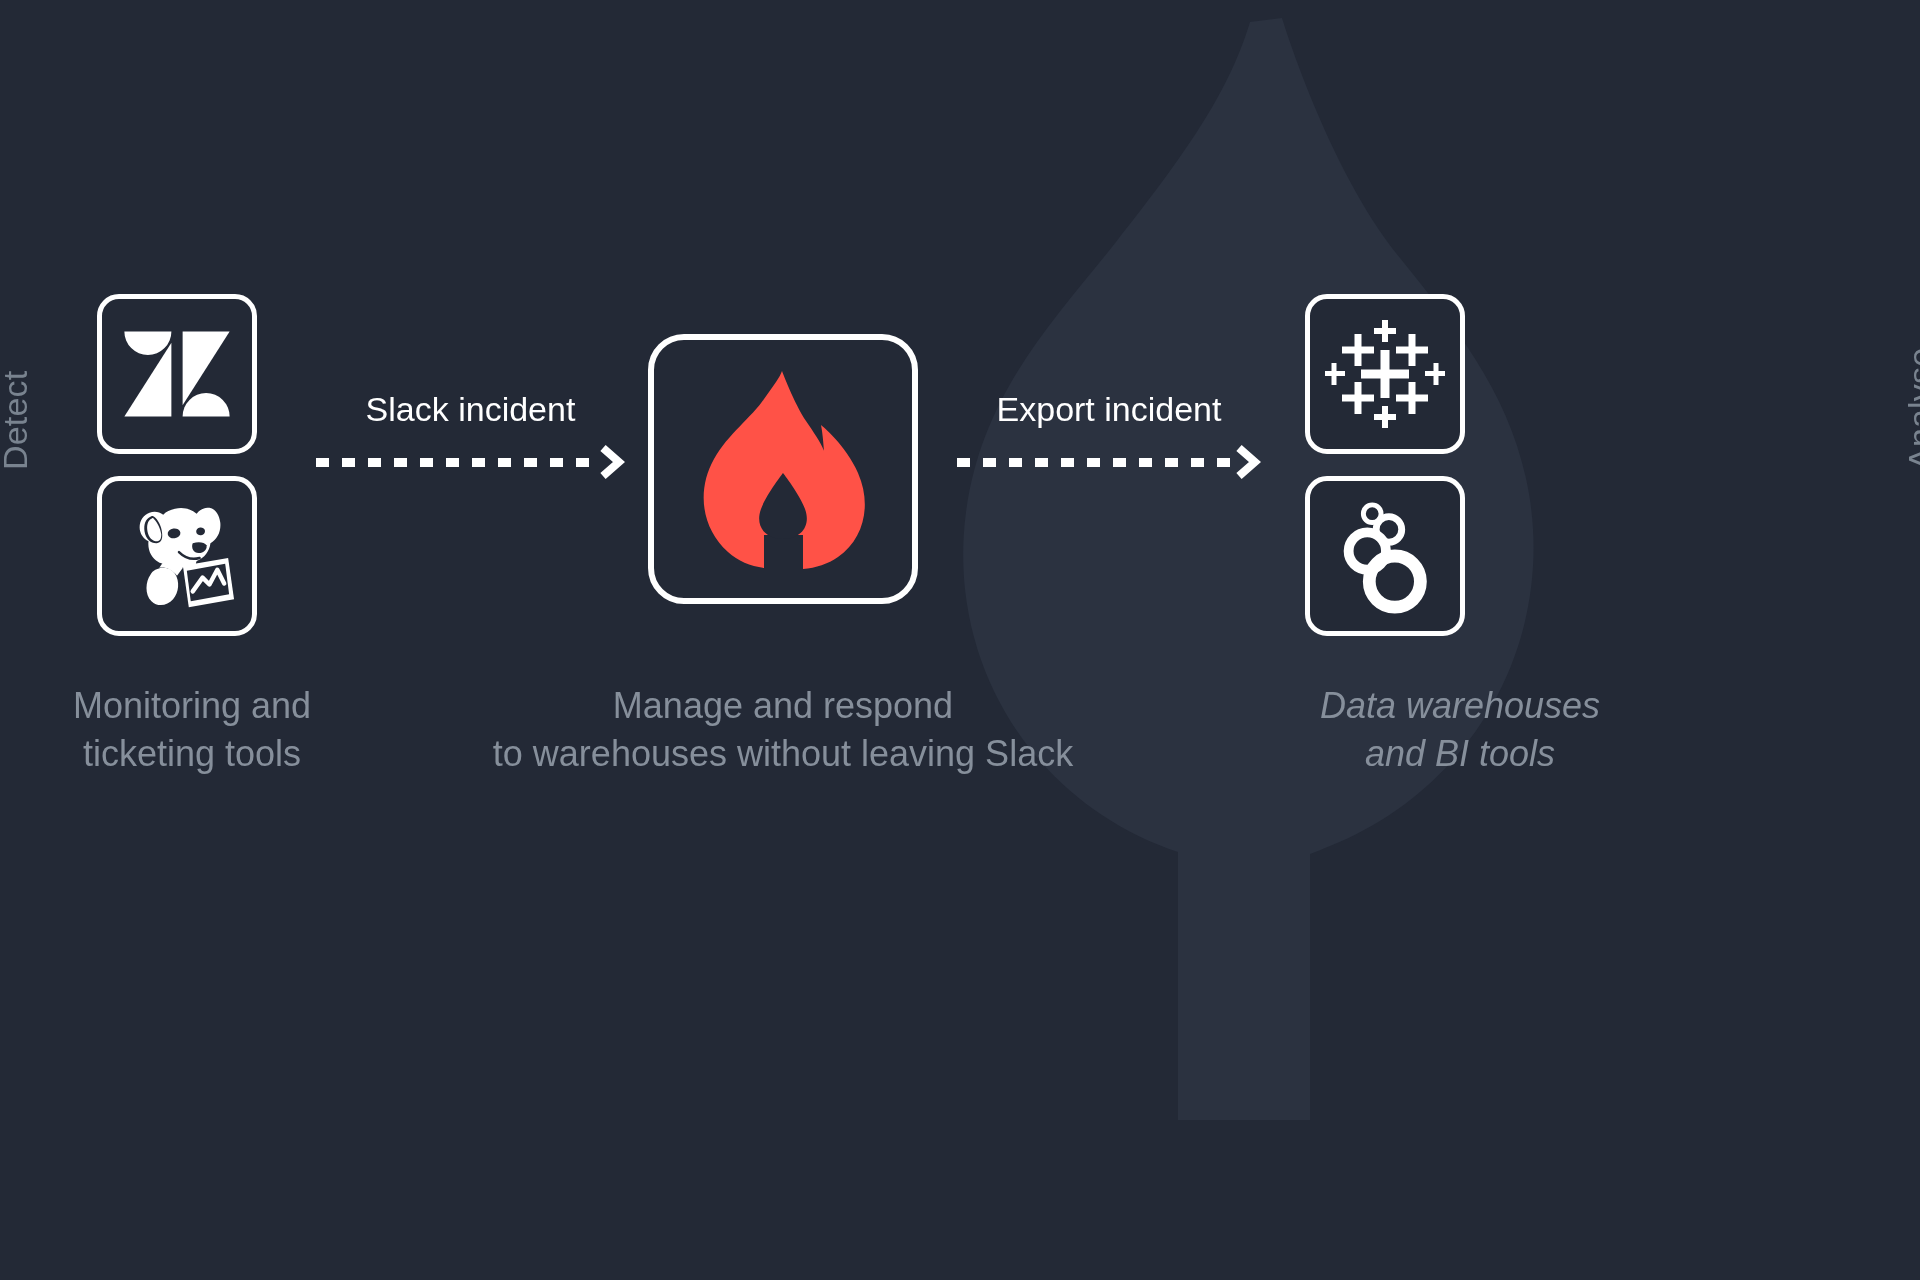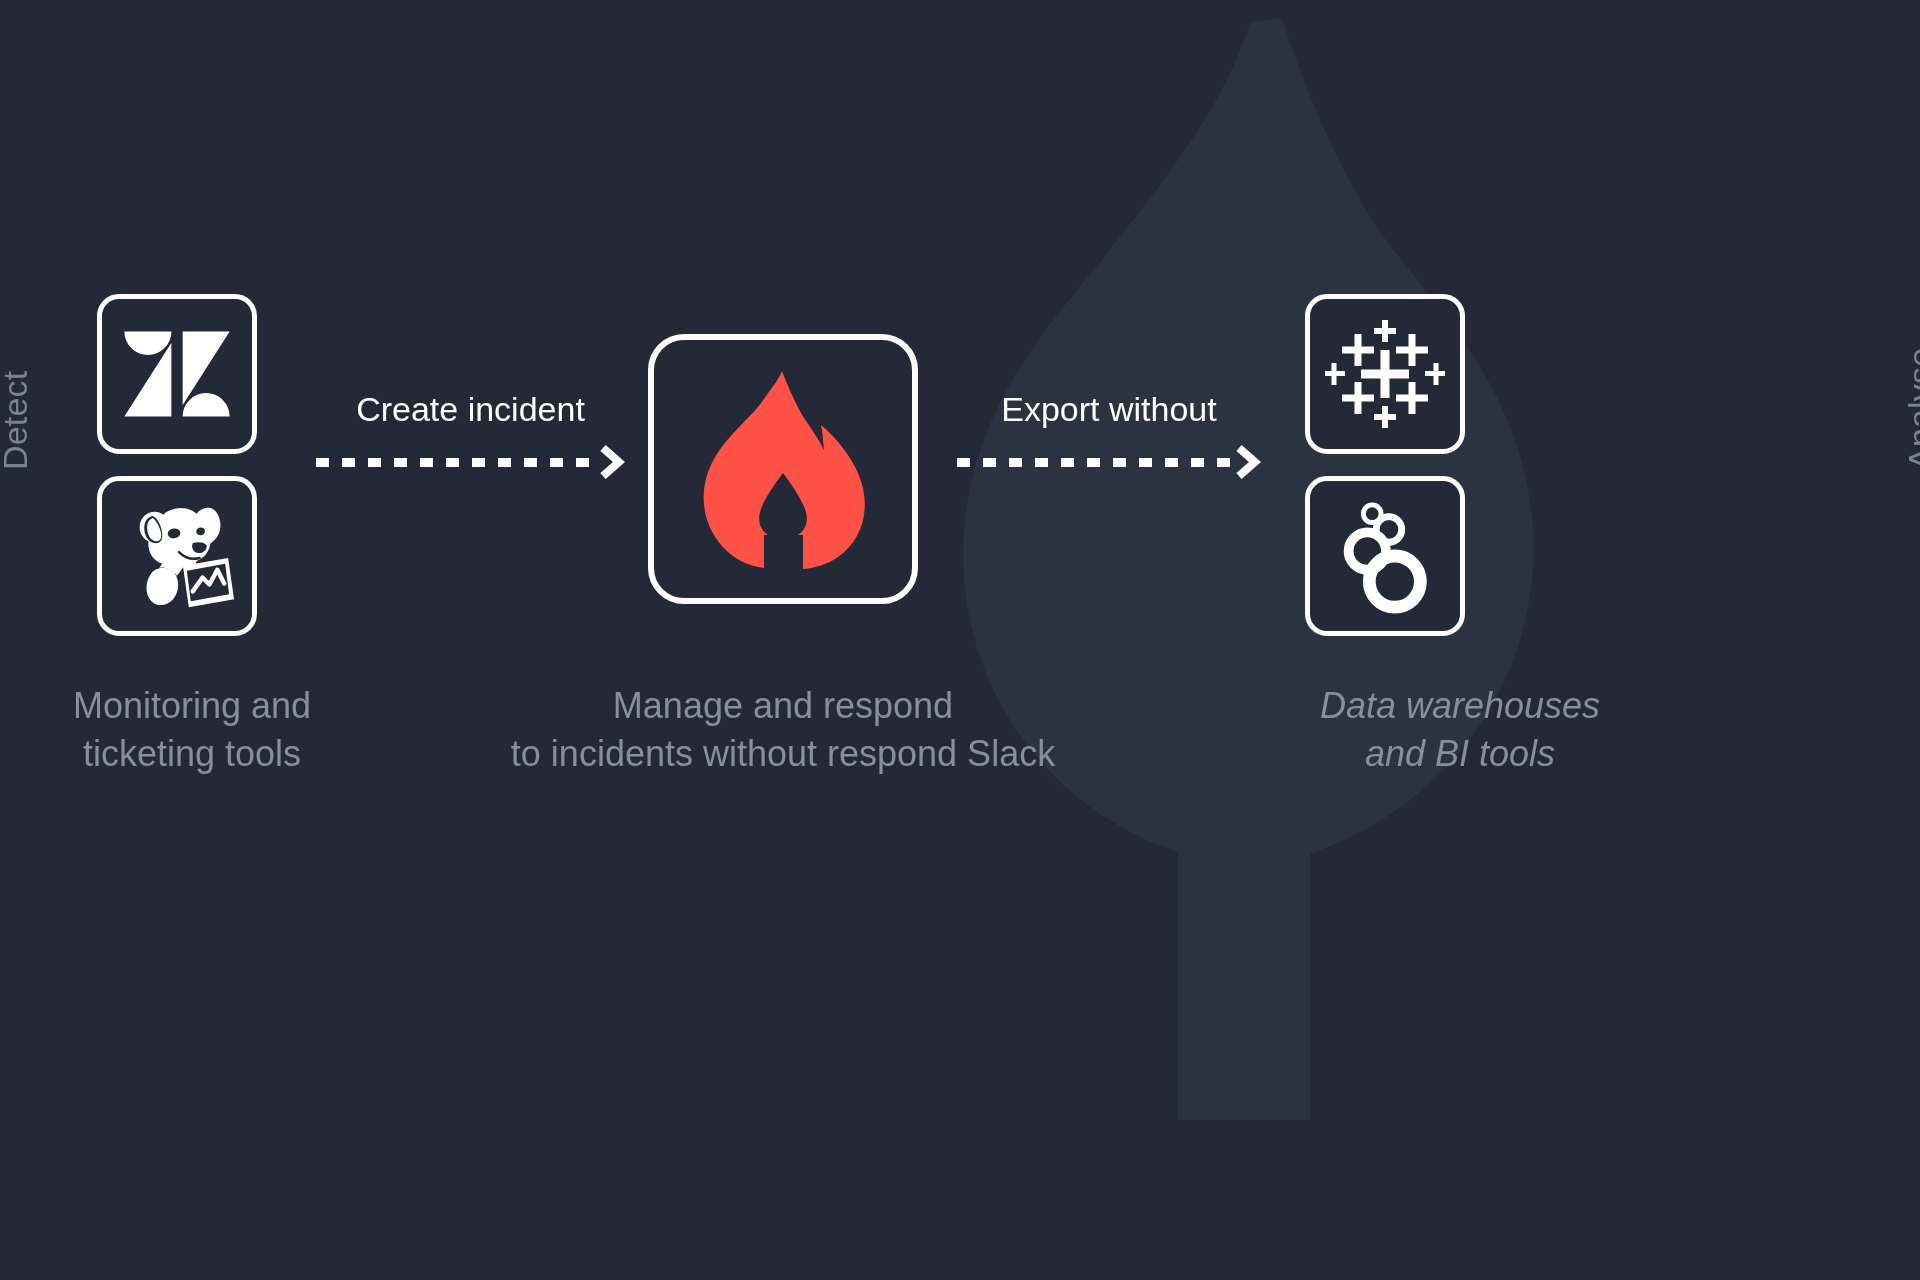--- a/index.html
+++ b/index.html
@@ -321,45 +321,45 @@
 
             <circle cx="70" cy="86" r="26" stroke-width="13"></circle>
           </g>
         </svg>
       </span>
     </div>
 
   </div>
 
   <div class="connector" id="connector-create">
-    <div class="connector-label">Create incident</div>
+    <div class="connector-label">Slack incident</div>
     <div class="arrow-row">
       <div class="dashes"></div>
       <div class="arrowhead">
         <svg width="26" height="34" viewBox="0 0 26 34" xmlns="http://www.w3.org/2000/svg">
           <path d="M4 3 L20 17 L4 31" stroke="#ffffff" stroke-width="8" fill="none" stroke-linecap="butt" stroke-linejoin="miter"></path>
         </svg>
       </div>
     </div>
   </div>
 
   <div class="connector" id="connector-export">
-    <div class="connector-label">Export without</div>
+    <div class="connector-label">Export incident</div>
     <div class="arrow-row">
       <div class="dashes"></div>
       <div class="arrowhead">
         <svg width="26" height="34" viewBox="0 0 26 34" xmlns="http://www.w3.org/2000/svg">
           <path d="M4 3 L20 17 L4 31" stroke="#ffffff" stroke-width="8" fill="none" stroke-linecap="butt" stroke-linejoin="miter"></path>
         </svg>
       </div>
     </div>
   </div>
 
   <div class="caption" id="caption-left">Monitoring and
 ticketing tools</div>
 
   <div class="caption" id="caption-center">Manage and respond
-to incidents without respond Slack</div>
+to warehouses without leaving Slack</div>
 
   <div class="caption" id="caption-right">Data warehouses
 and BI tools</div>
 
 </div>
 
 </body></html>

